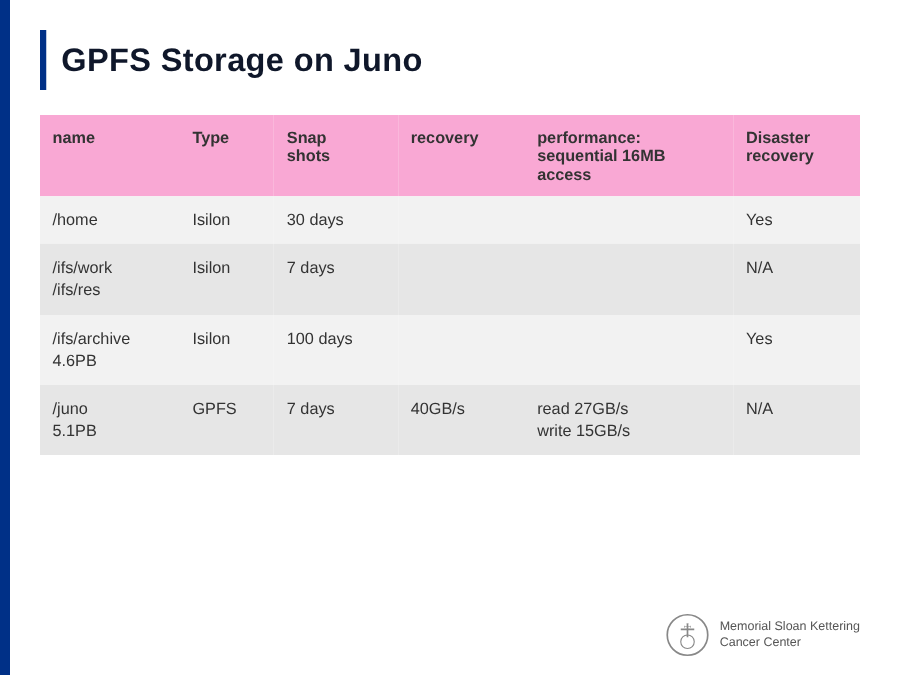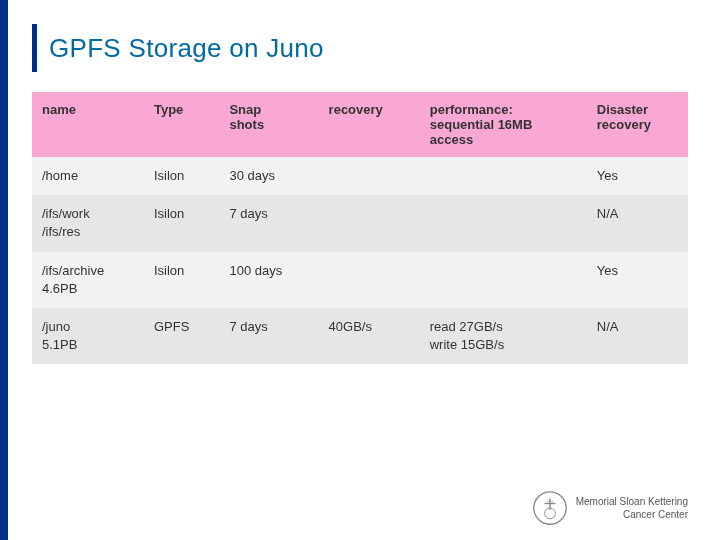--- a/index.html
+++ b/index.html
@@ -30,22 +30,22 @@
     .title-bar {
       width: 5px;
       height: 48px;
       background: #003087;
       margin-right: 12px;
       flex-shrink: 0;
     }
 
     .page-title {
       font-size: 26px;
-      font-weight: normal;
-      color: #0369a1;
+      font-weight: bold;
+      color: #0f172a;
       letter-spacing: 0.3px;
     }
 
     table {
       width: 100%;
       border-collapse: collapse;
       font-size: 13px;
     }
 
     thead tr {
@@ -86,21 +86,21 @@
 
     .msk-logo {
       width: 36px;
       height: 36px;
     }
 
     .msk-text {
       font-size: 10px;
       color: #555;
       line-height: 1.3;
-      text-align: right;
+      text-align: left;
     }
 
     .accent-bar {
       position: absolute;
       left: 0;
       top: 0;
       width: 8px;
       height: 540px;
       background: #003087;
     }

